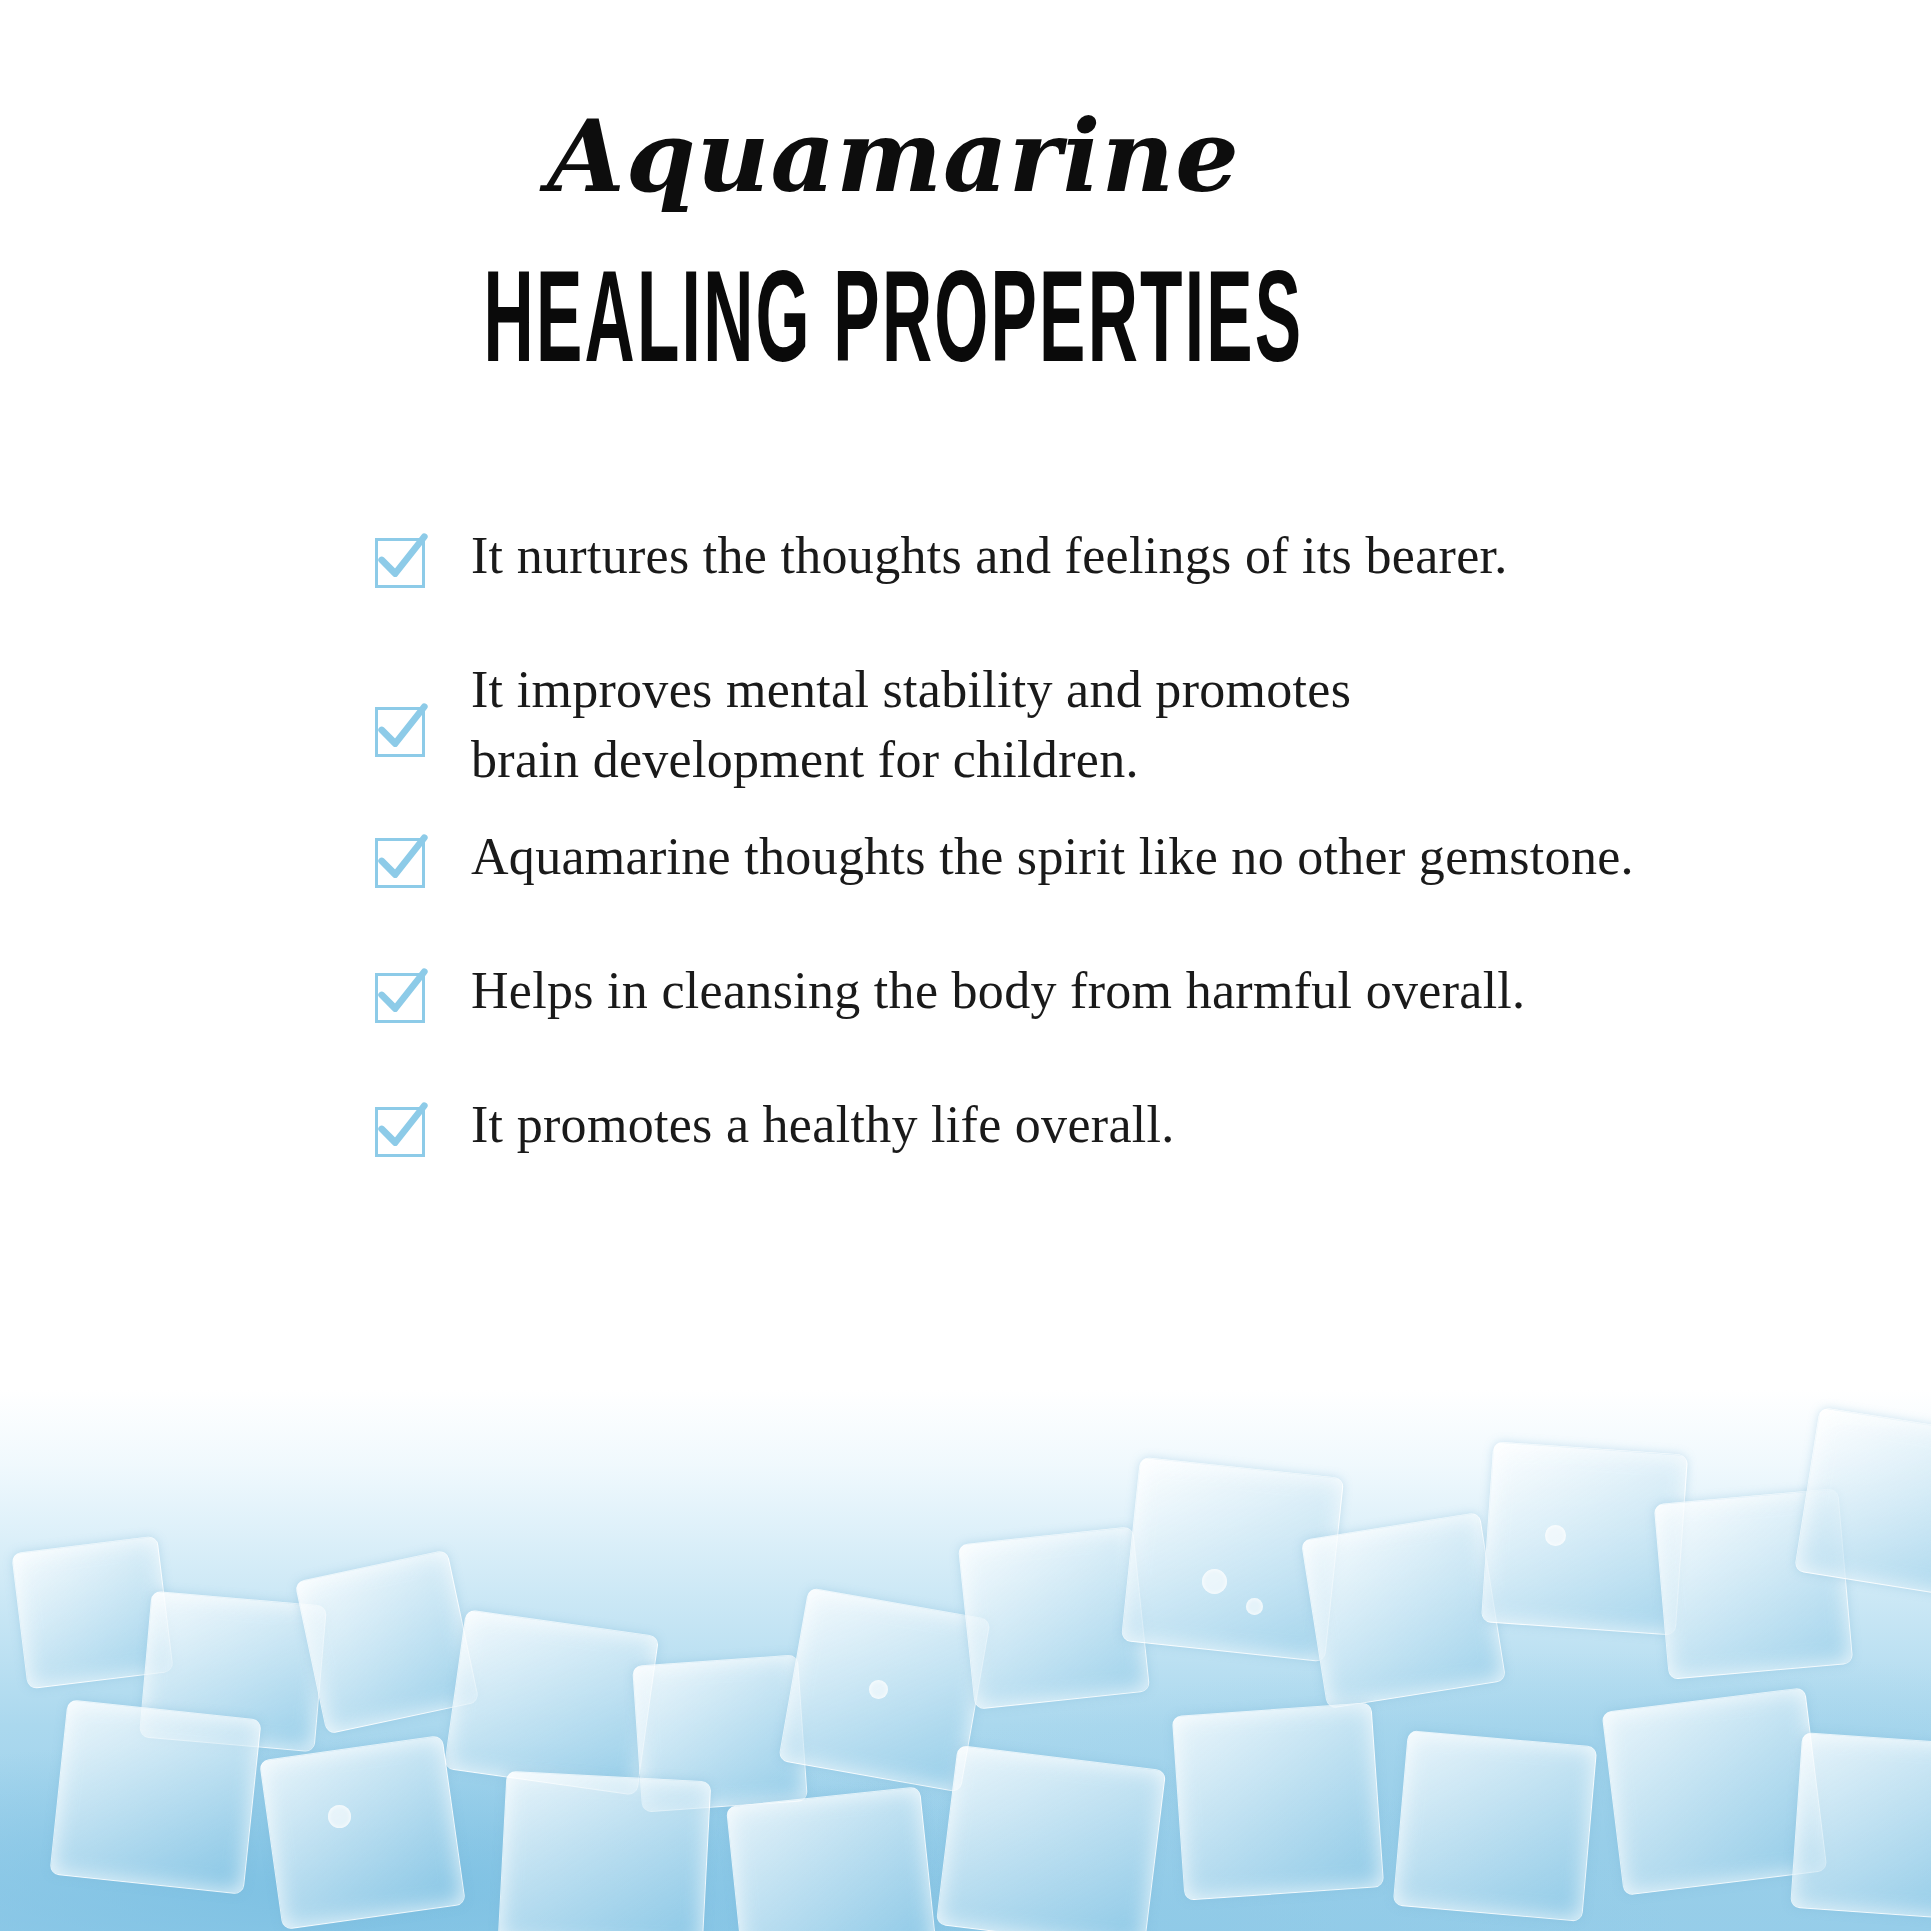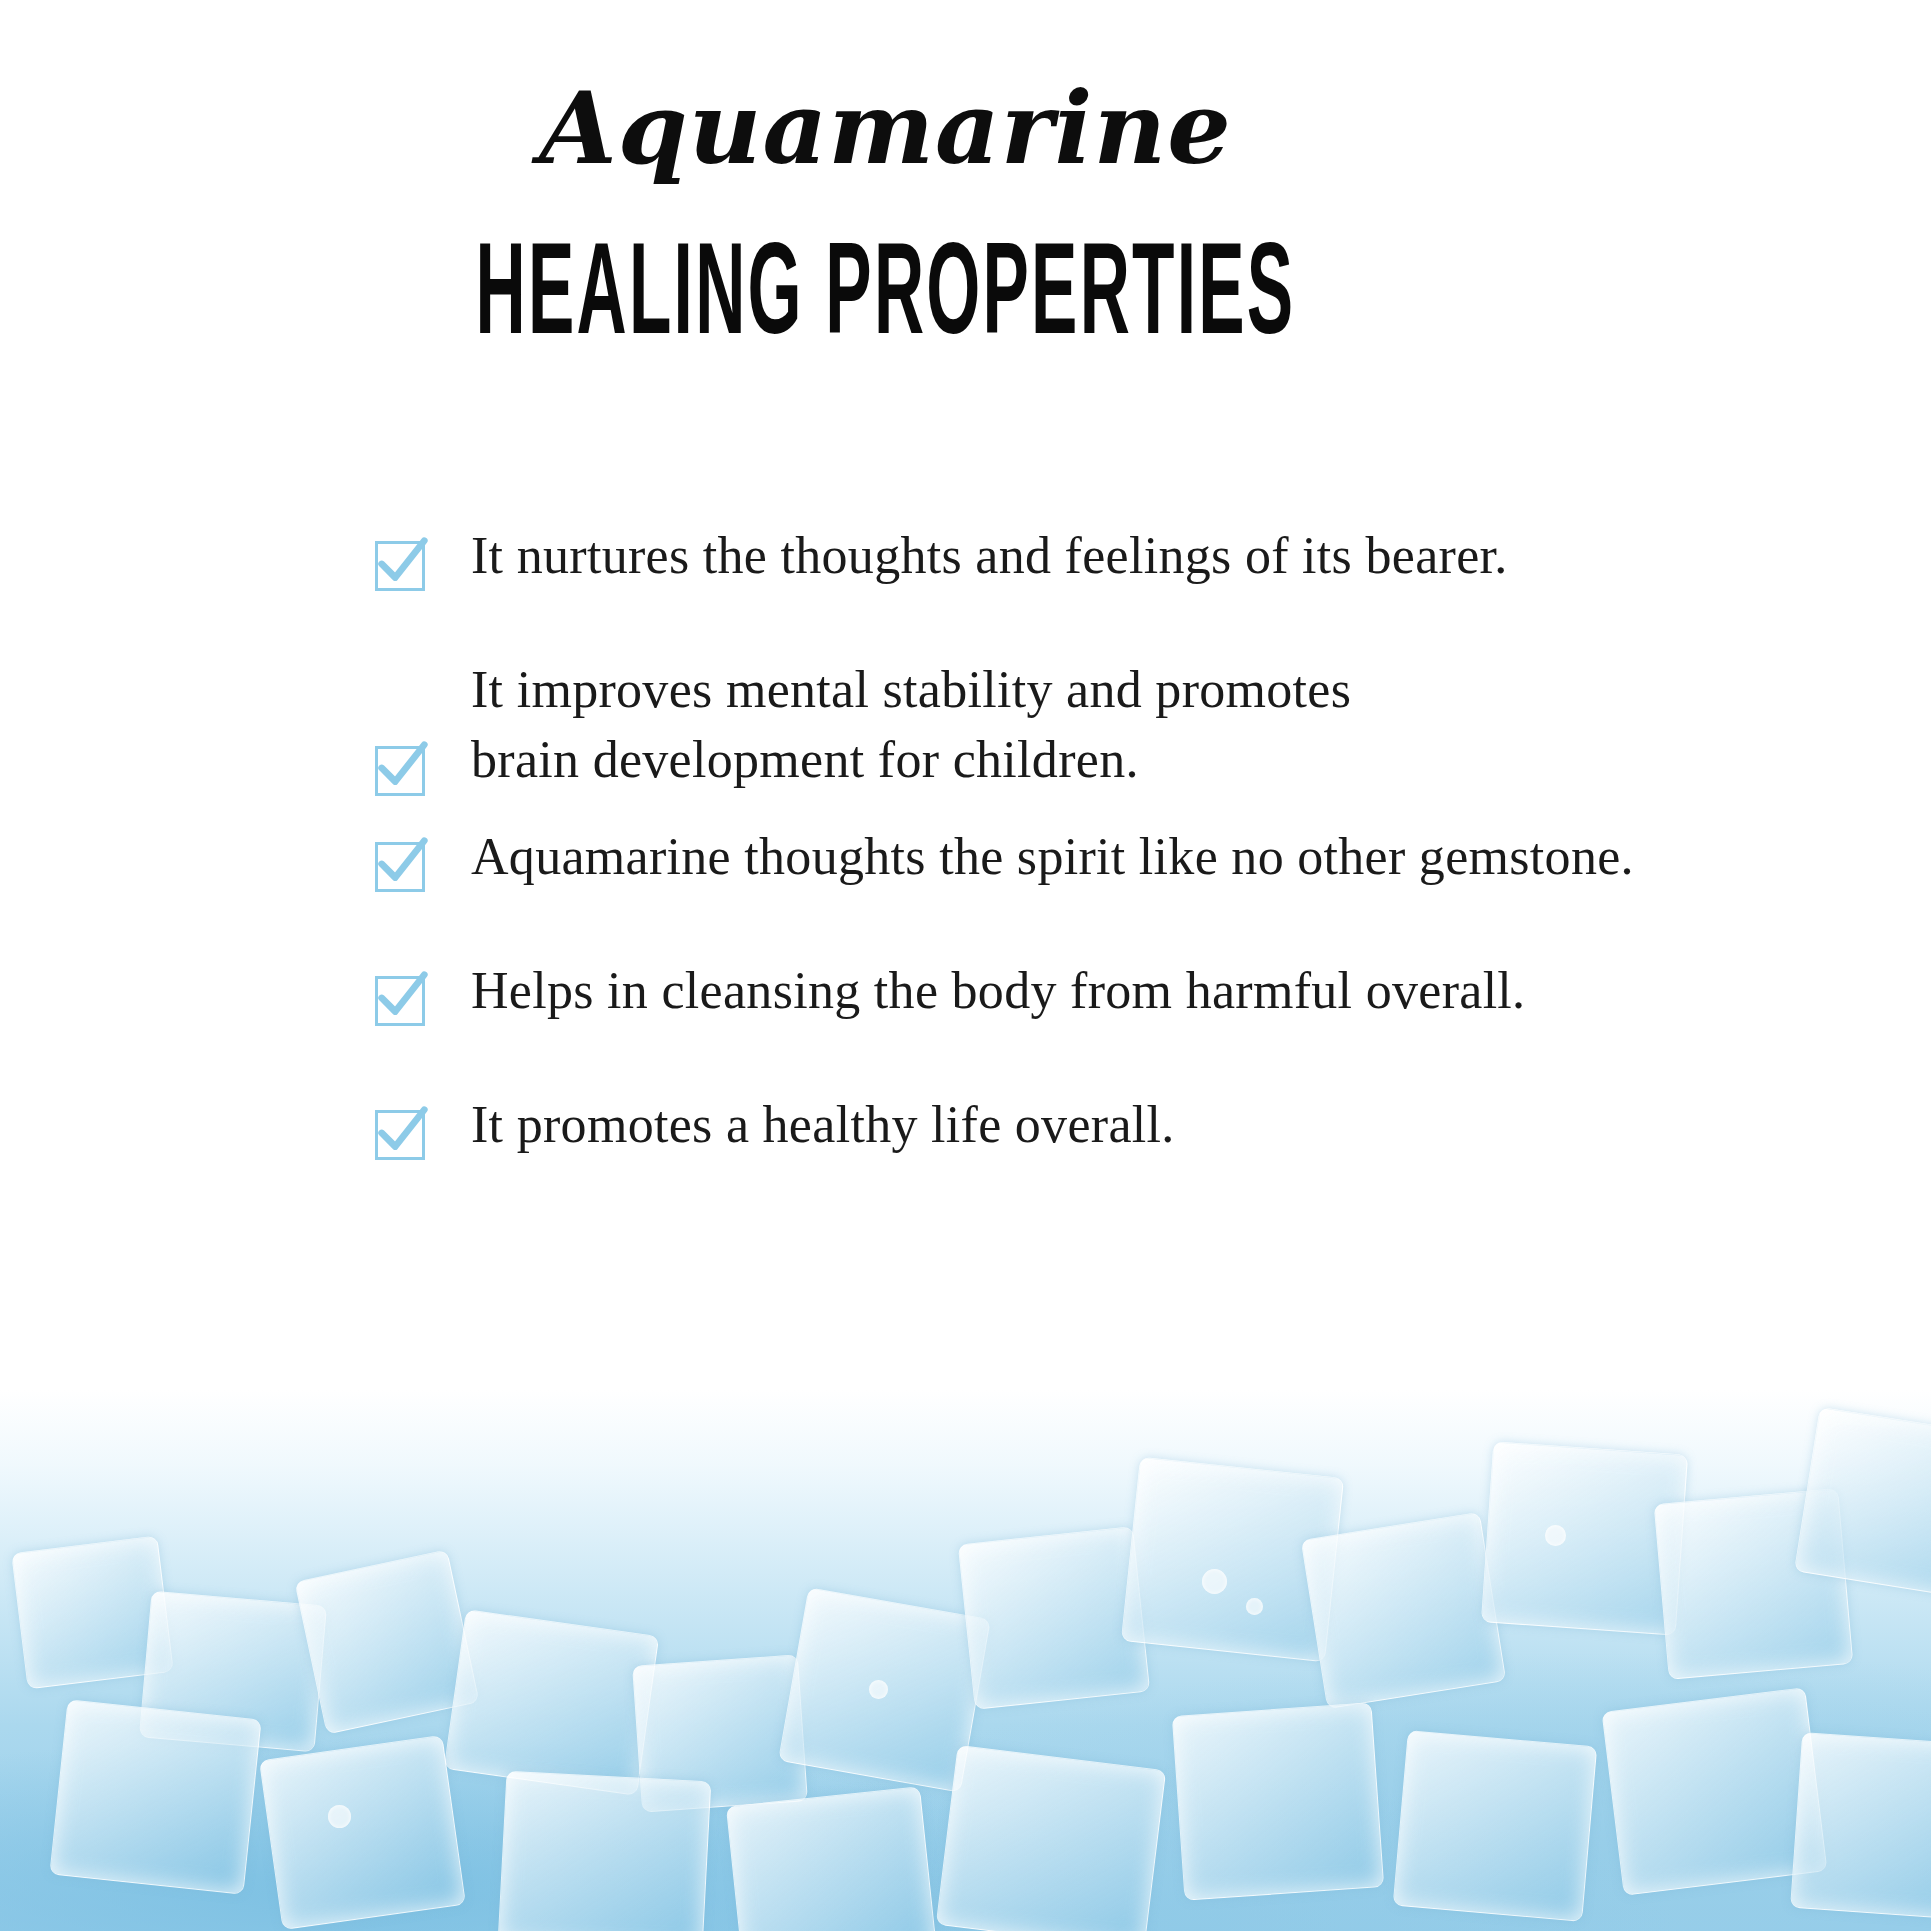--- a/index.html
+++ b/index.html
@@ -12,24 +12,24 @@
     height: 1931px;
     position: relative;
     overflow: hidden;
     font-family: "Liberation Serif", serif;
   }
 
   
   .header {
     position: absolute;
     top: 0;
-    left: 0;
+    left: 8px;
     width: 1771px;
     text-align: center;
-    padding-top: 76px;
+    padding-top: 104px;
     box-sizing: border-box;
   }
   .title-script {
     font-family: "DejaVu Serif", serif;
     font-style: italic;
     font-weight: bold;
     font-size: 100px;
     line-height: 1.05;
     color: #0d0d0d;
     letter-spacing: 1px;
@@ -51,21 +51,21 @@
     position: absolute;
     top: 521px;
     left: 0;
     width: 1931px;
     box-sizing: border-box;
     padding-left: 375px;
     padding-right: 116px;
   }
   .list-item {
     display: flex;
-    align-items: flex-end;
+    align-items: center;
     margin-bottom: 50px;
   }
   .checkbox {
     flex: 0 0 auto;
     width: 50px;
     height: 50px;
     border: 3.9px solid #8dcbe8;
     box-sizing: border-box;
     margin-top: 13.5px;
     margin-right: 46px;

